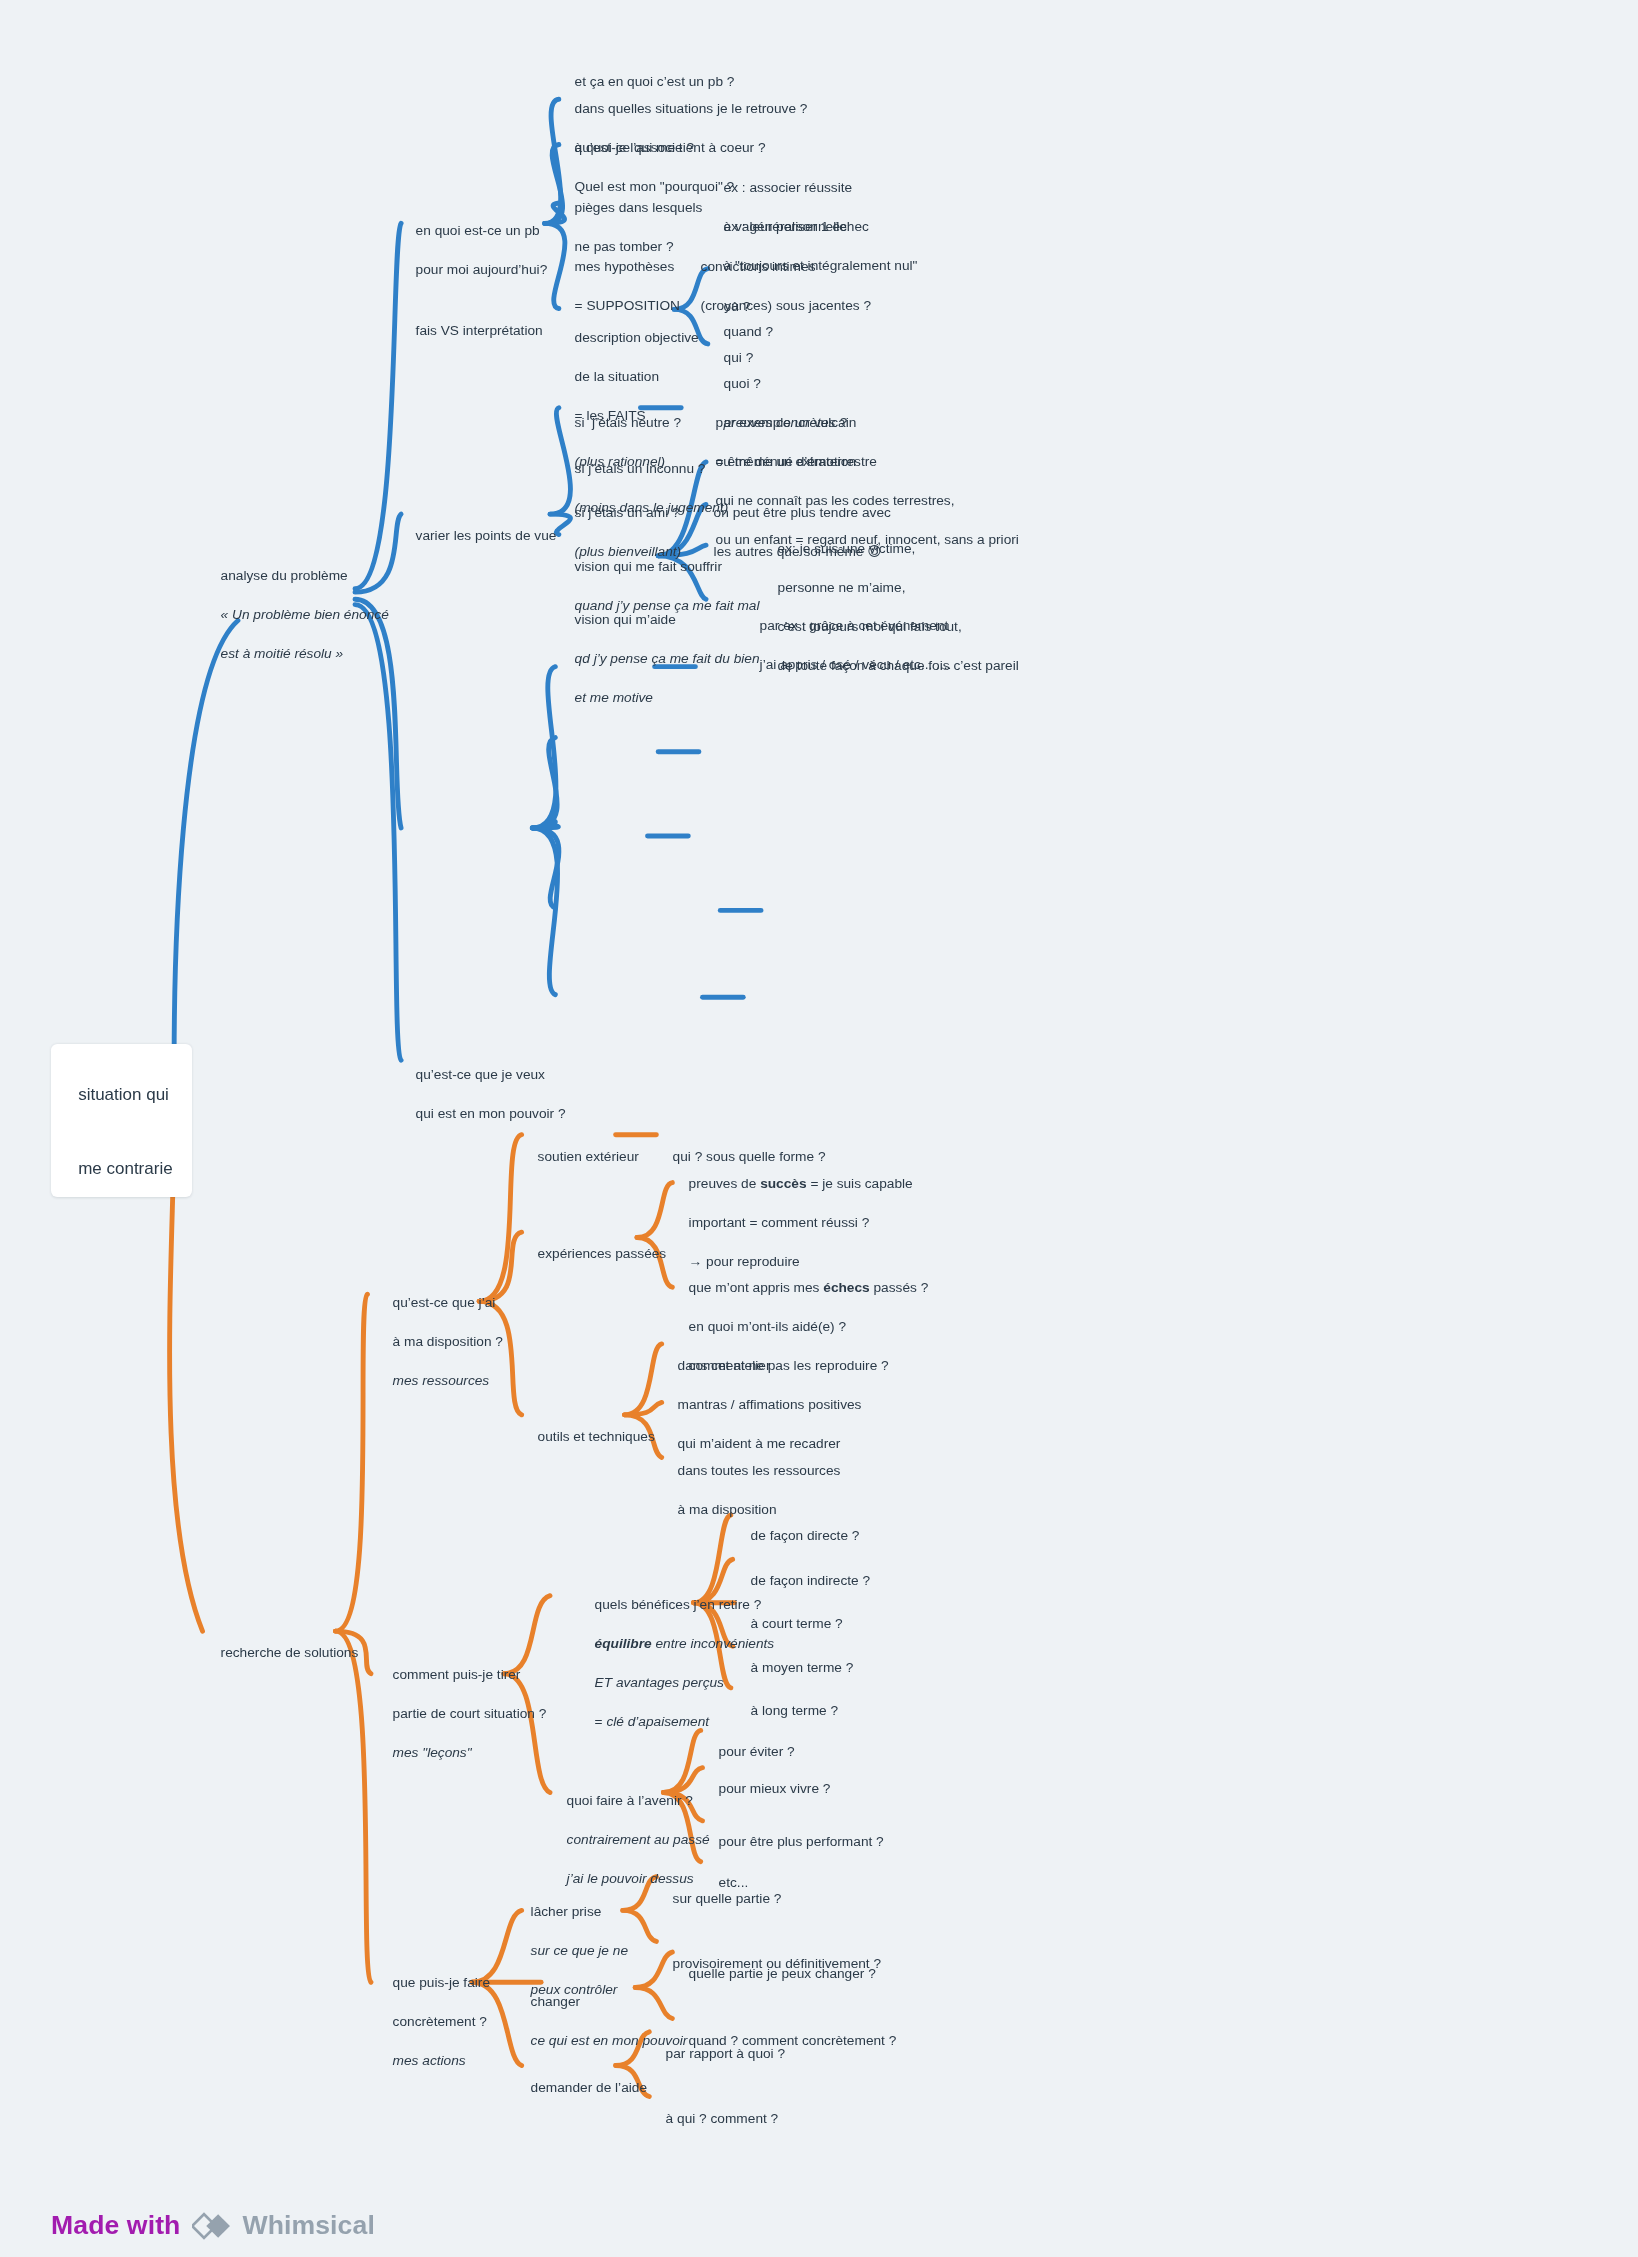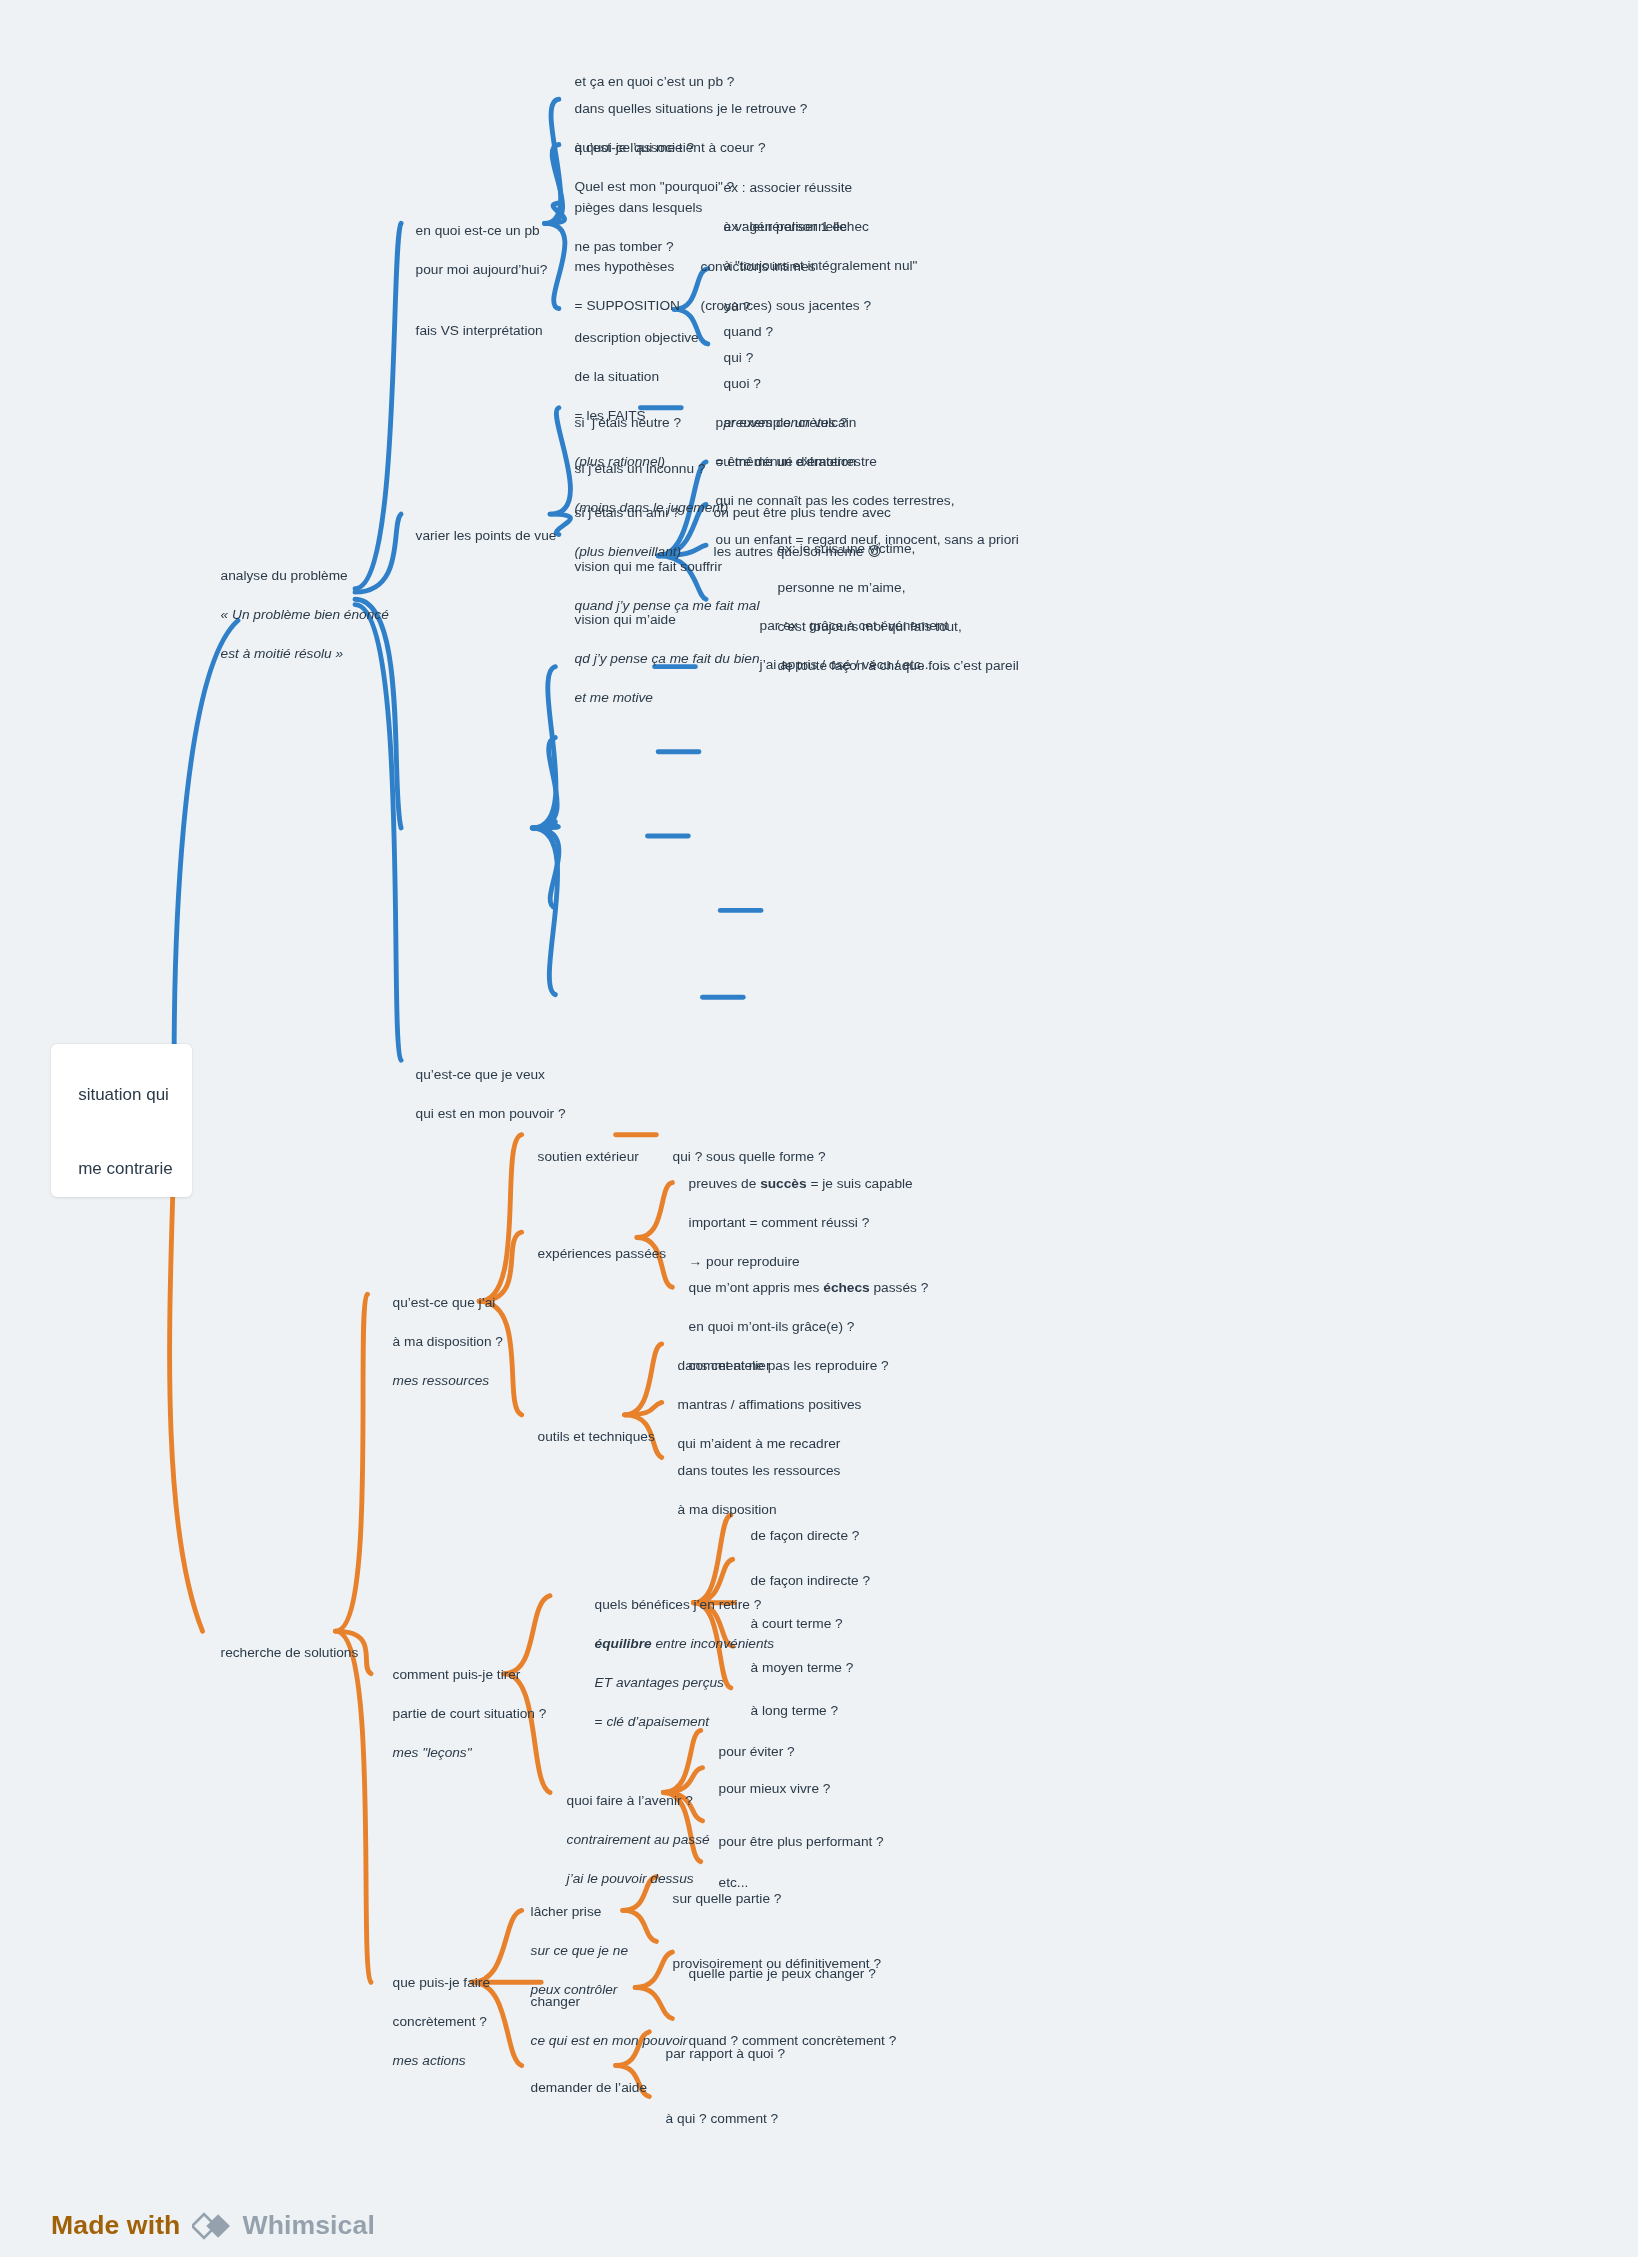--- a/index.html
+++ b/index.html
@@ -15,21 +15,21 @@
   svg.links{position:absolute;left:0;top:0;width:1639px;height:2257px;pointer-events:none;}
   .node{position:absolute;font-size:13.7px;line-height:1.42;white-space:pre;color:#2b3a48;}
   .node .it{font-style:italic;}
   .root{
     position:absolute;background:#ffffff;border-radius:6.2px;
     box-shadow:0 0.9px 2.7px rgba(30,45,60,.13);
     padding:14px 17.7px 16px 17.7px;font-size:17px;line-height:1.45;
     white-space:pre;color:#2b3a48;
   }
   .footer{position:absolute;left:51px;top:2210px;display:flex;align-items:center;gap:11.5px;}
-  .footer .mw{font-size:26.6px;font-weight:bold;color:#a16207;letter-spacing:0.1px;}
+  .footer .mw{font-size:26.6px;font-weight:bold;color:#a21caf;letter-spacing:0.1px;}
   .footer .wm{font-size:26.6px;font-weight:bold;color:#95a2ae;letter-spacing:0.1px;}
   .logo{width:39px;height:30px;}
 </style>
 </head>
 <body>
 
 <div id="canvas">
 
 <svg class="links" viewBox="0 0 1848 2546">
   <g fill="none" stroke="#2f80c8" stroke-width="5.5" stroke-linecap="round">
@@ -274,21 +274,21 @@
 <div class="node" style="left:530px;top:1225px;">
   <span>expériences passées</span>
 </div>
 <div class="node" style="left:681px;top:1155px;">
   <span>preuves de <b>succès</b> = je suis capable</span><br>
   <span>important = comment réussi ?</span><br>
   <span>→ pour reproduire</span>
 </div>
 <div class="node" style="left:681px;top:1259px;">
   <span>que m’ont appris mes <b>échecs</b> passés ?</span><br>
-  <span>en quoi m’ont-ils grâce(e) ?</span><br>
+  <span>en quoi m’ont-ils aidé(e) ?</span><br>
   <span>comment ne pas les reproduire ?</span>
 </div>
 
 <div class="node" style="left:530px;top:1408px;">
   <span>outils et techniques</span>
 </div>
 <div class="node" style="left:670px;top:1337px;">
   <span>dans cet atelier</span>
 </div>
 <div class="node" style="left:670px;top:1376px;">

